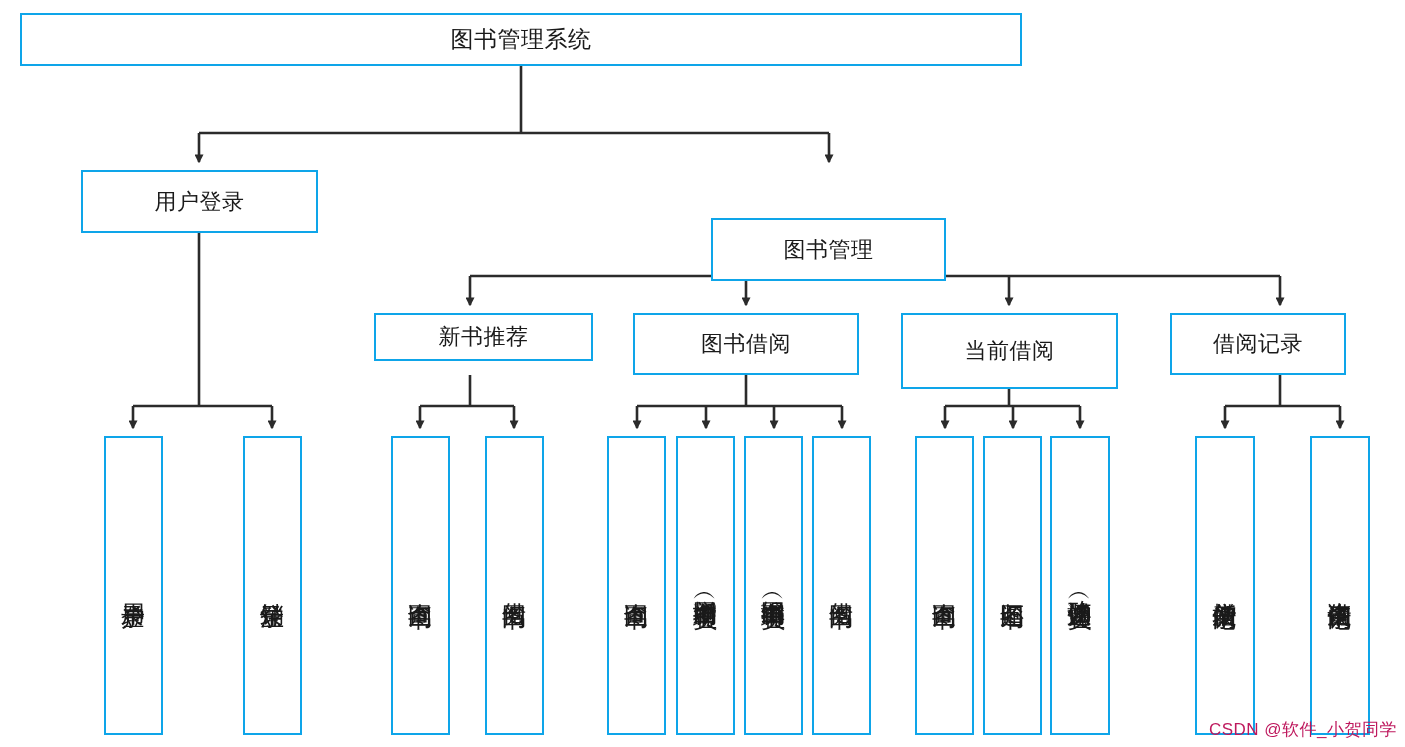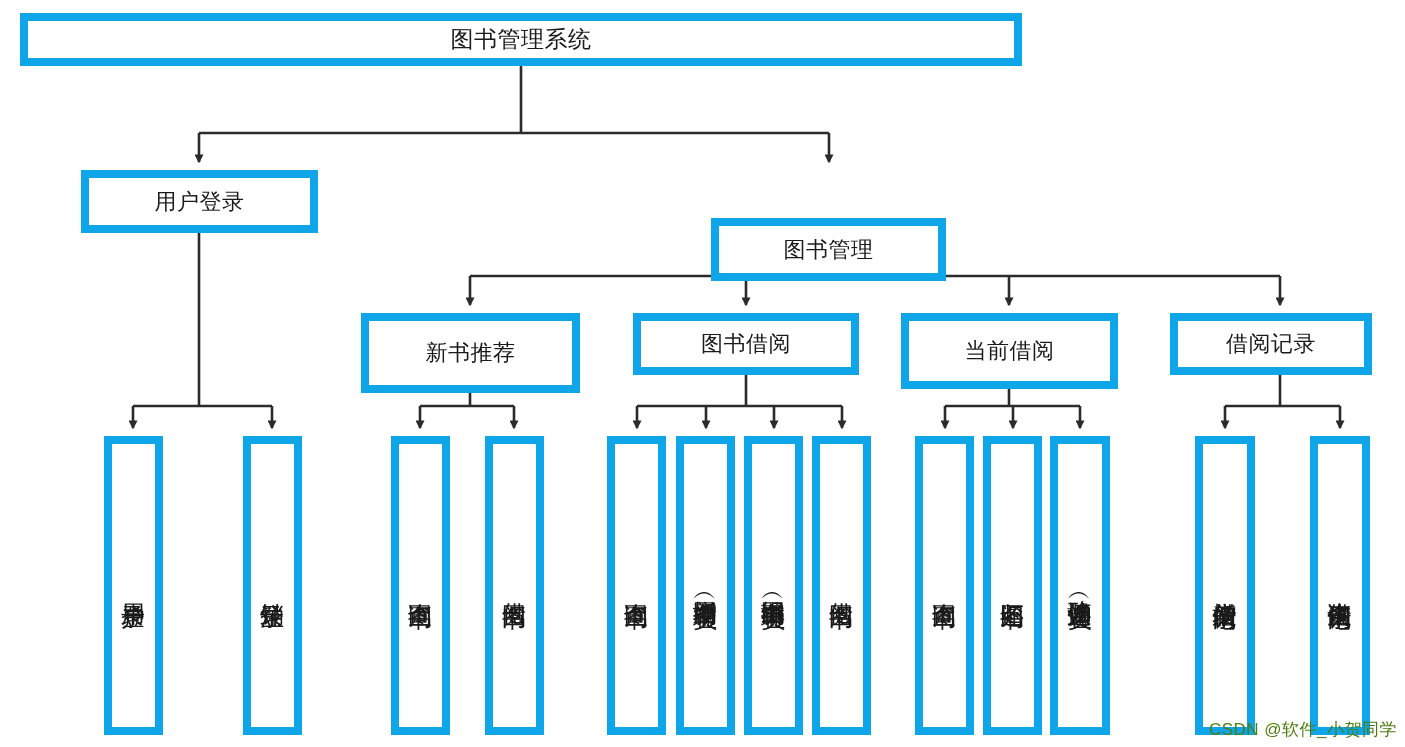--- a/index.html
+++ b/index.html
@@ -23,21 +23,21 @@
     left: 0;
     top: 0;
     width: 1405px;
     height: 747px;
     pointer-events: none;
   }
   .node {
     position: absolute;
     box-sizing: border-box;
     background: #ffffff;
-    border: 8px solid #0ea5e9;
+    border: 2px solid #0ea5e9;
     display: flex;
     align-items: center;
     justify-content: center;
     color: #1a1a1a;
     z-index: 2;
   }
   .node-label {
     display: block;
     text-align: center;
     line-height: 1.18;
@@ -63,21 +63,21 @@
     line-height: 1.05;
     letter-spacing: 1px;
     white-space: nowrap;
     text-align: center;
   }
   #watermark {
     position: absolute;
     right: 8px;
     bottom: 6px;
     font-size: 17px;
-    color: #4d7c0f;
+    color: #be185d;
     letter-spacing: 0.5px;
     z-index: 3;
     white-space: nowrap;
   }
 </style>
 </head>
 <body>
 
 <div id="diagram-canvas">
 
@@ -138,33 +138,33 @@
   </div>
 
   <div class="node horiz" style="left:81px; top:170px; width:237px; height:63px;">
     <span class="node-label">用户登录</span>
   </div>
 
   <div class="node horiz" style="left:711px; top:170px; width:235px; height:63px;margin-top:48px;">
     <span class="node-label">图书管理</span>
   </div>
 
-  <div class="node horiz" style="left:361px; top:313px; width:219px; height:80px;">
+  <div class="node horiz" style="left:374px; top:313px; width:219px; height:48px;">
     <span class="node-label">新书推荐</span>
   </div>
 
   <div class="node horiz" style="left:633px; top:313px; width:226px; height:62px;">
     <span class="node-label">图书借阅</span>
   </div>
 
   <div class="node horiz" style="left:901px; top:313px; width:217px; height:76px;">
     <span class="node-label">当前借阅</span>
   </div>
 
-  <div class="node horiz" style="left:1170px; top:313px; width:202px; height:62px;">
+  <div class="node horiz" style="left:1170px; top:313px; width:176px; height:62px;">
     <span class="node-label">借阅记录</span>
   </div>
 
   <div class="node vert" style="left:104px; top:436px; width:59px; height:299px;">
     <span class="node-label">用户登录</span>
   </div>
 
   <div class="node vert" style="left:243px; top:436px; width:59px; height:299px;">
     <span class="node-label">注销登录</span>
   </div>

